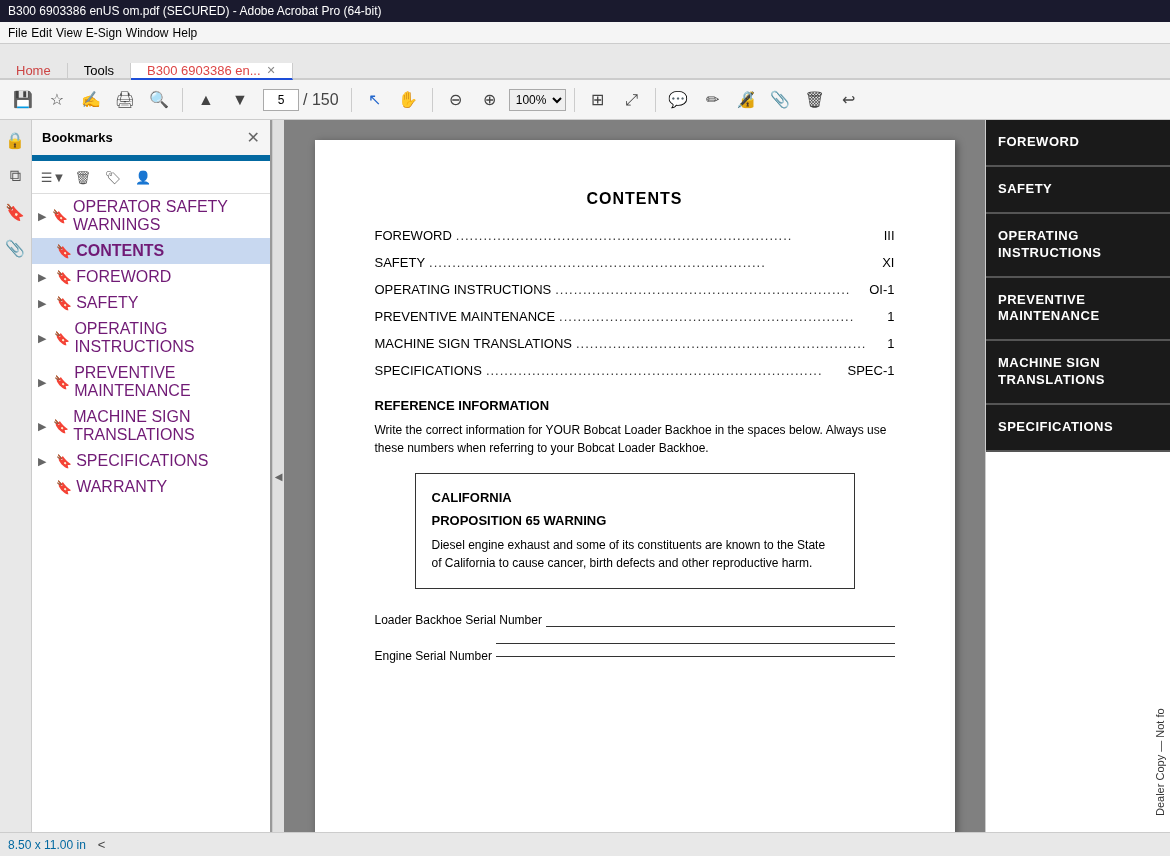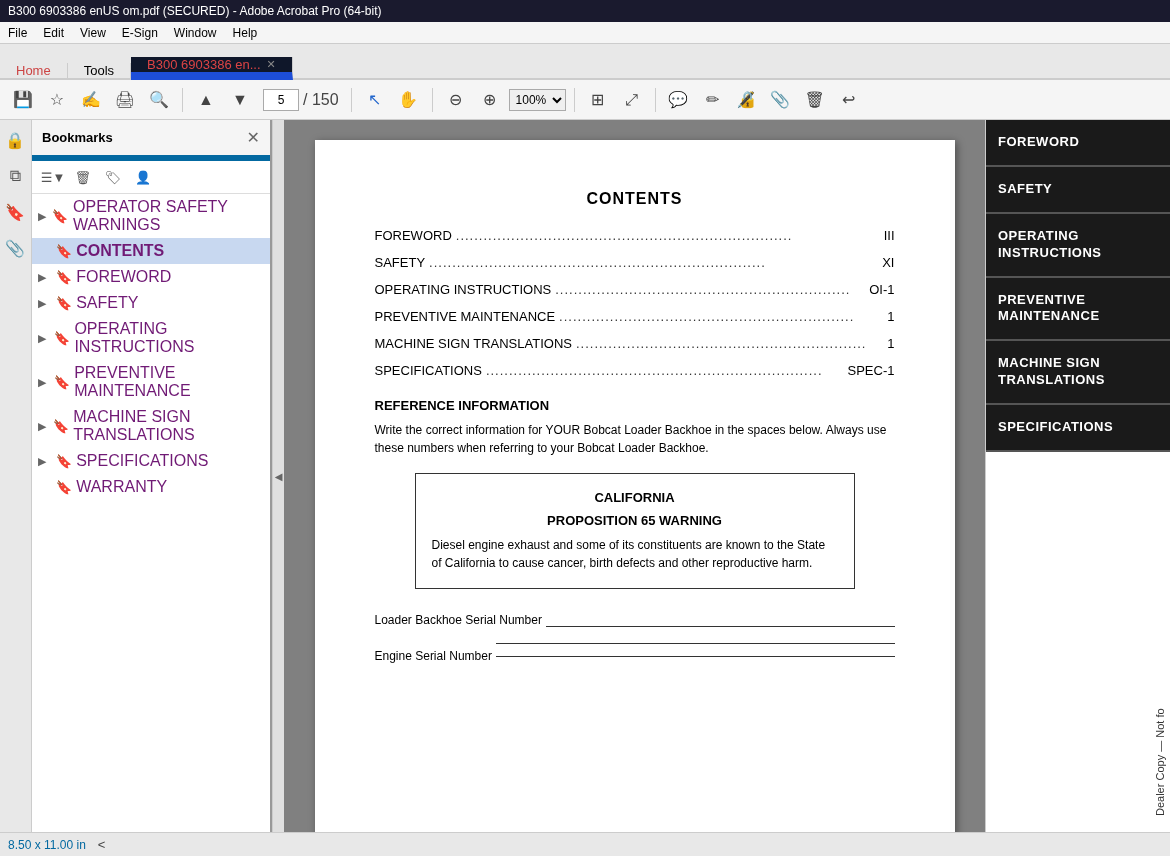--- a/index.html
+++ b/index.html
@@ -17,21 +17,21 @@
     }
 
     
     .menu-bar {
       background: #f5f5f5;
       border-bottom: 1px solid #ccc;
       padding: 2px 8px;
       height: 22px;
       display: flex;
       align-items: center;
-      gap: 16px;
+      gap: 4px;
       font-size: 12px;
     }
     .menu-bar span { cursor: pointer; }
 
     
     .tab-bar {
       background: #e8e8e8;
       border-bottom: 2px solid #ccc;
       display: flex;
       align-items: flex-end;
@@ -40,22 +40,22 @@
     .tab {
       padding: 0 16px;
       display: flex;
       align-items: center;
       cursor: pointer;
       font-size: 13px;
       border-right: 1px solid #ccc;
       gap: 6px;
     }
     .tab.active {
-      background: #0f172a;
-      border-bottom: 8px solid #1d4ed8;
+      background: #ffffff;
+      border-bottom: 2px solid #1d4ed8;
       margin-bottom: -2px;
       color: #d44;
     }
     .tab.home { color: #c44; }
     .tab-close { font-size: 11px; color: #888; cursor: pointer; }
 
     
     .toolbar {
       background: #f5f5f5;
       border-bottom: 1px solid #ccc;
@@ -90,20 +90,21 @@
       text-align: center;
       border: 1px solid #aaa;
       font-size: 12px;
     }
     .page-total { font-size: 16px; color: #444; }
     .zoom-select {
       height: 22px;
       font-size: 12px;
       border: 1px solid #aaa;
       padding: 0 2px;
+      text-align: center;
     }
 
     
     .main-layout {
       display: flex;
       height: calc(856px - 22px - 22px - 36px - 40px - 24px);
     }
 
     
     .sidebar-icons {
@@ -230,21 +231,21 @@
     .toc-dots { flex: 1; overflow: hidden; letter-spacing: 1px; margin: 0 4px; font-size: 13px; color: #333; }
     .toc-page { white-space: nowrap; font-size: 13px; }
     .ref-info-title { font-weight: bold; font-size: 13px; margin: 20px 0 8px; }
     .ref-info-text { font-size: 12px; line-height: 1.5; margin-bottom: 16px; }
     .ca-warning-box {
       border: 1px solid #333;
       padding: 16px;
       margin: 0 40px 20px;
       font-size: 12px;
     }
-    .ca-warning-title { text-align: center; font-weight: bold; font-size: 13px; margin-bottom: 8px; }
+    .ca-warning-title { font-weight: bold; font-size: 13px; margin-bottom: 8px; }
     .ca-warning-text { font-size: 12px; line-height: 1.5; }
     .serial-field {
       display: flex;
       align-items: flex-end;
       margin-bottom: 16px;
       gap: 4px;
       font-size: 12px;
     }
     .serial-label { white-space: nowrap; }
     .serial-line { flex: 1; border-bottom: 1px solid #333; height: 18px; }

